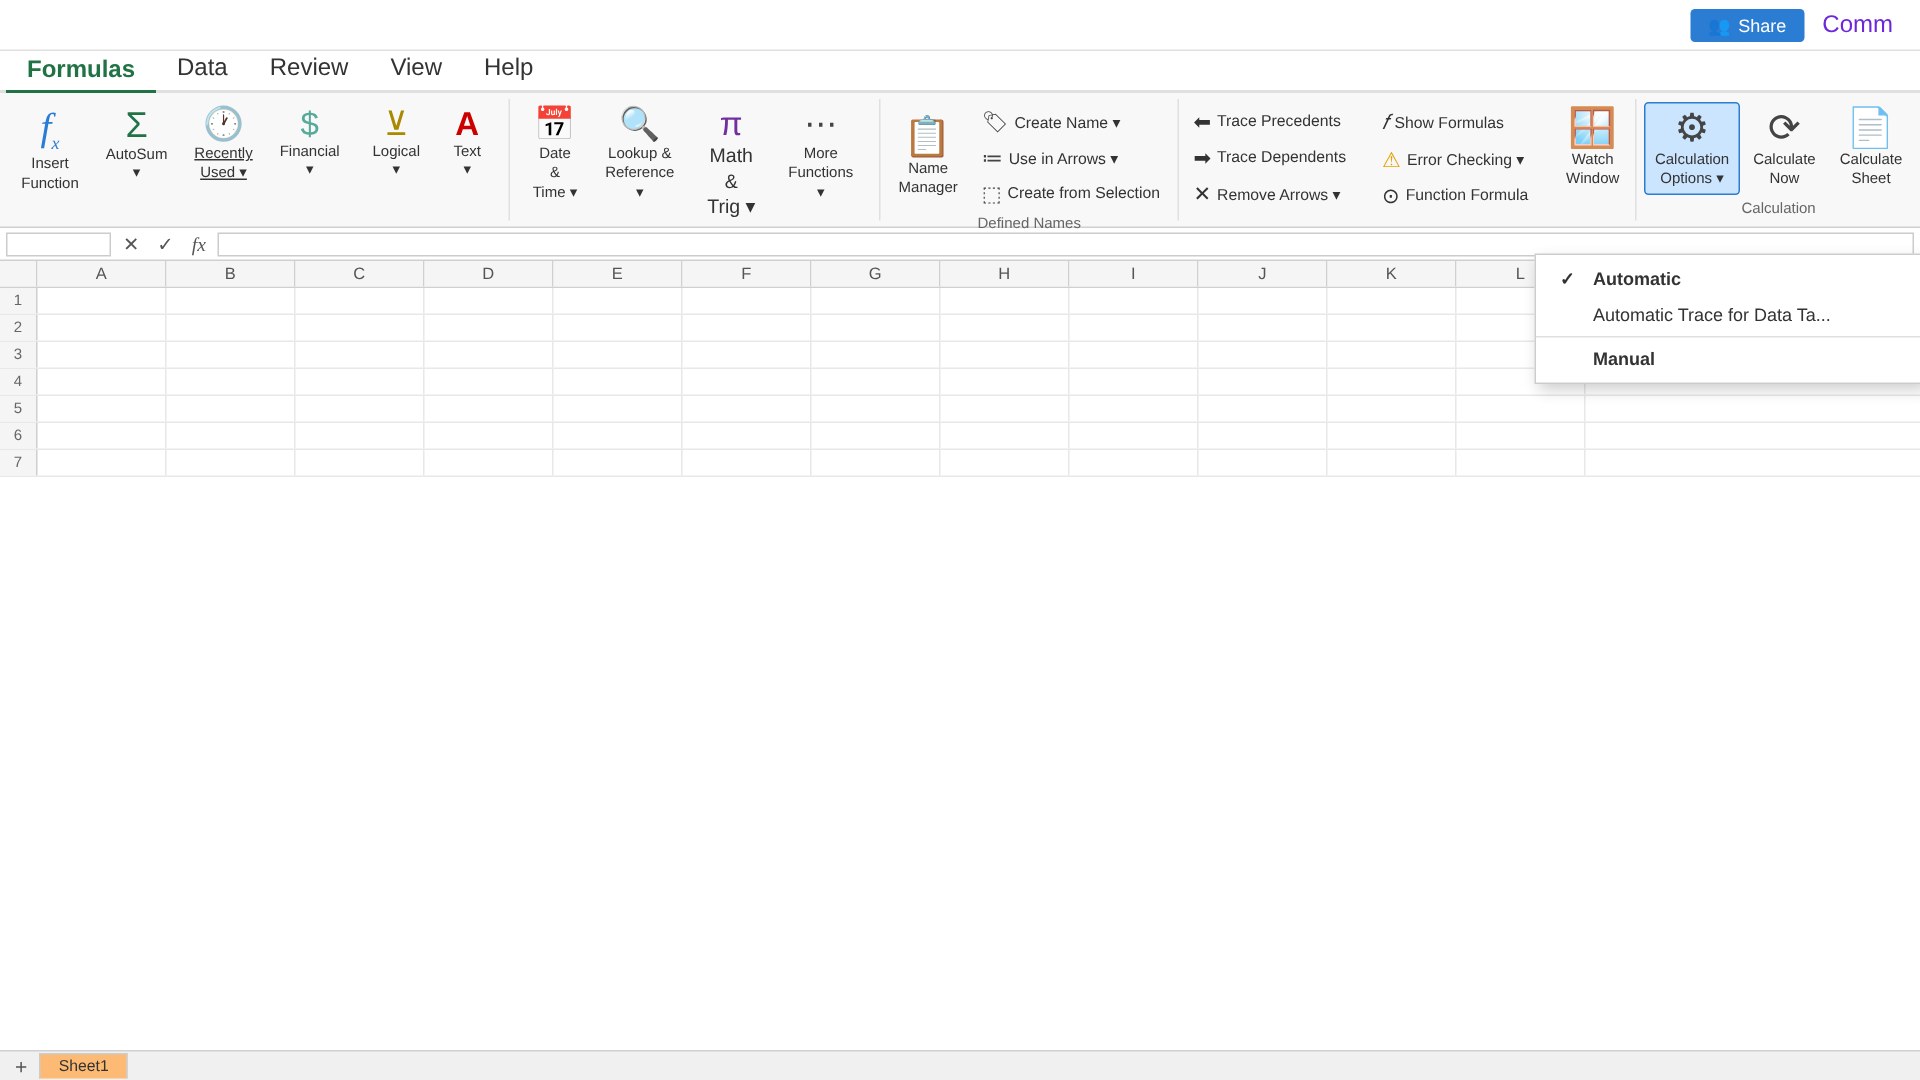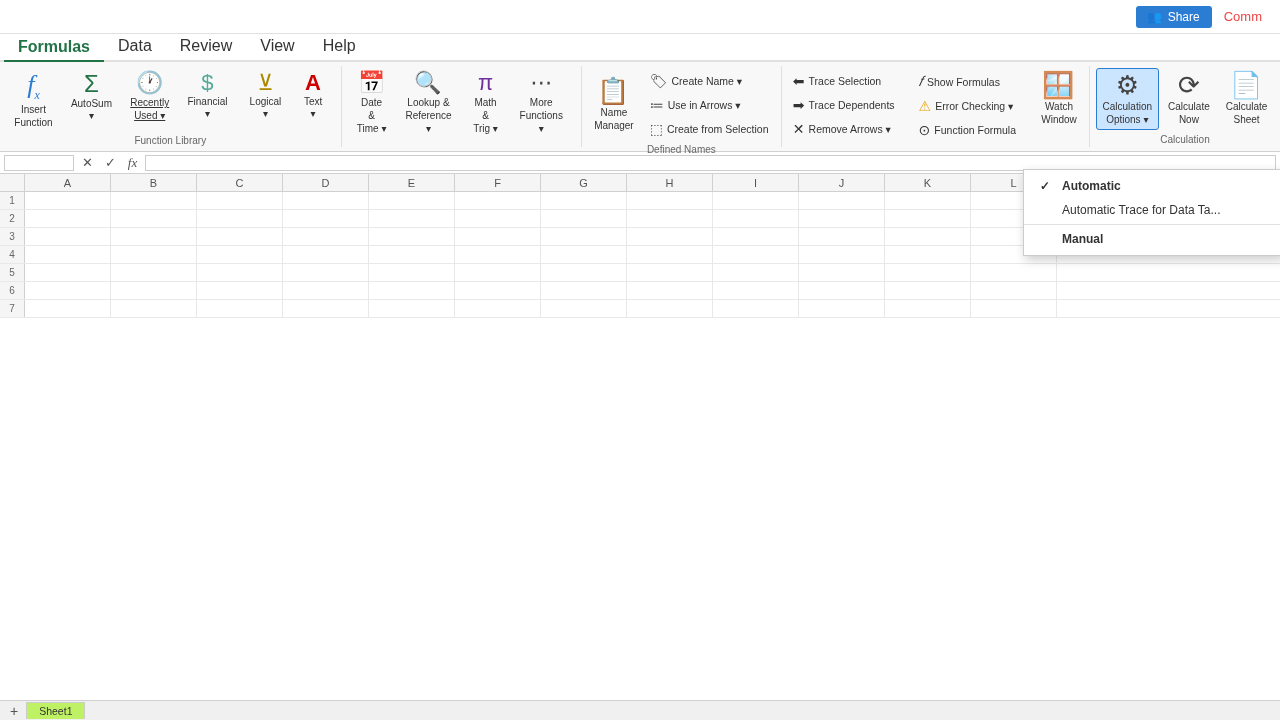--- a/index.html
+++ b/index.html
@@ -29,23 +29,23 @@
       font-size: 12px;
       cursor: pointer;
       display: flex;
       align-items: center;
       gap: 5px;
     }
     .comm-btn {
       background: #fff;
       border: none;
       padding: 4px 8px;
-      font-size: 13px;
-      cursor: pointer;
-      color: #ef4444;
+      font-size: 16px;
+      cursor: pointer;
+      color: #6d28d9;
     }
 
     
     .ribbon-tabs {
       display: flex;
       align-items: flex-end;
       height: 28px;
       background: #fff;
       padding: 0 4px;
       border-bottom: 2px solid #e0e0e0;
@@ -247,21 +247,21 @@
       align-items: center;
       height: 20px;
       background: #f0f0f0;
       border-top: 1px solid #d0d0d0;
       padding: 0 4px;
       gap: 2px;
     }
     .sheet-tab {
       padding: 2px 12px;
       font-size: 10.5px;
-      background: #bef264;
+      background: #fdba74;
       border: 1px solid #ccc;
       border-bottom: none;
       cursor: pointer;
       color: #333;
     }
     .sheet-tab-add {
       background: none;
       border: none;
       font-size: 14px;
       cursor: pointer;
@@ -361,39 +361,38 @@
       <button class="ribbon-btn" style="min-width:40px;">
         <span class="icon" style="font-size:22px; color:#a80;">⊻</span>
         <span style="font-size:10px;">Logical ▾</span>
       </button>
 
       <button class="ribbon-btn" style="min-width:36px;">
         <span class="icon" style="font-size:22px; color:#c00; font-weight:bold;">A</span>
         <span style="font-size:10px;">Text ▾</span>
       </button>
     </div>
-    <div class="ribbon-group-label">Function Library</div>
   </div>
 
   <div class="ribbon-group" style="min-width:230px;">
     <div class="ribbon-group-content">
 
       <button class="ribbon-btn" style="min-width:44px;">
         <span class="icon" style="font-size:22px;">📅</span>
         <span style="font-size:10px; line-height:1.3;">Date &amp;<br>Time ▾</span>
       </button>
 
       <button class="ribbon-btn" style="min-width:48px;">
         <span class="icon" style="font-size:22px;">🔍</span>
         <span style="font-size:10px; line-height:1.3;">Lookup &amp;<br>Reference ▾</span>
       </button>
 
       <button class="ribbon-btn" style="min-width:44px;">
         <span class="icon purple" style="font-size:22px;">π</span>
-        <span style="font-size:10px; line-height:1.3;">Math &amp;<br>Trig ▾</span>
+        <span style="font-size:13px; line-height:1.3;">Math &amp;<br>Trig ▾</span>
       </button>
 
       <button class="ribbon-btn" style="min-width:40px;">
         <span class="icon" style="font-size:22px;">⋯</span>
         <span style="font-size:10px; line-height:1.3;">More<br>Functions ▾</span>
       </button>
     </div>
     <div class="ribbon-group-label"></div>
   </div>
 
@@ -422,21 +421,21 @@
     </div>
     <div class="ribbon-group-label">Defined Names</div>
   </div>
 
   <div class="ribbon-group" style="min-width:290px;">
     <div class="ribbon-group-content">
 
       <div class="ribbon-stack" style="display:flex; flex-direction:column; gap:2px; justify-content:space-around; padding:2px 0;">
         <button class="ribbon-btn-small">
           <span style="font-size:14px;">⬅</span>
-          <span>Trace Selection</span>
+          <span>Trace Precedents</span>
         </button>
         <button class="ribbon-btn-small">
           <span style="font-size:14px;">➡</span>
           <span>Trace Dependents</span>
         </button>
         <button class="ribbon-btn-small">
           <span style="font-size:14px;">✕</span>
           <span>Remove Arrows ▾</span>
         </button>
       </div>

